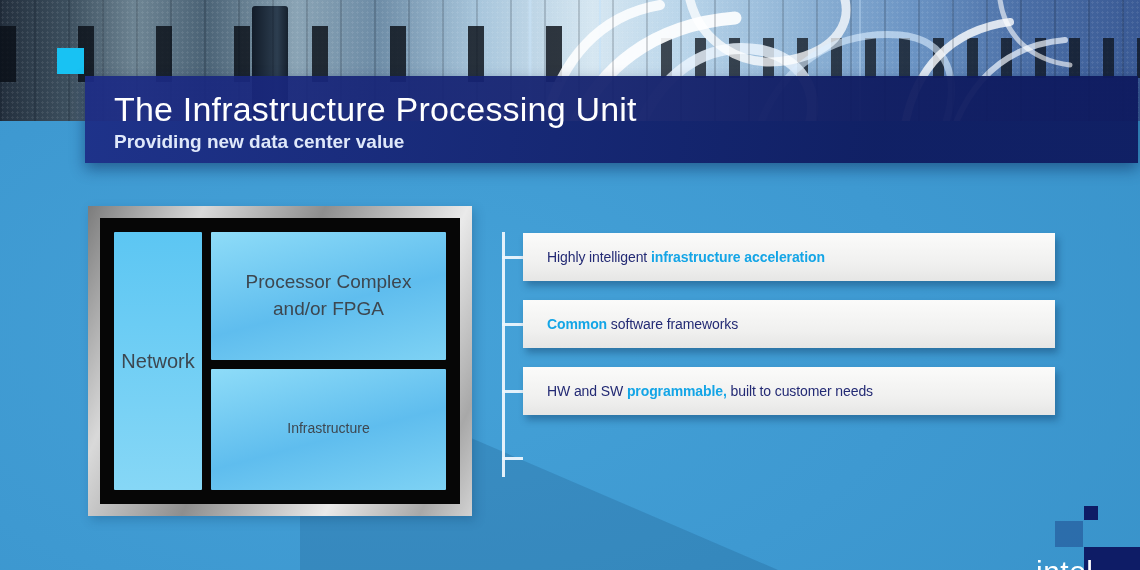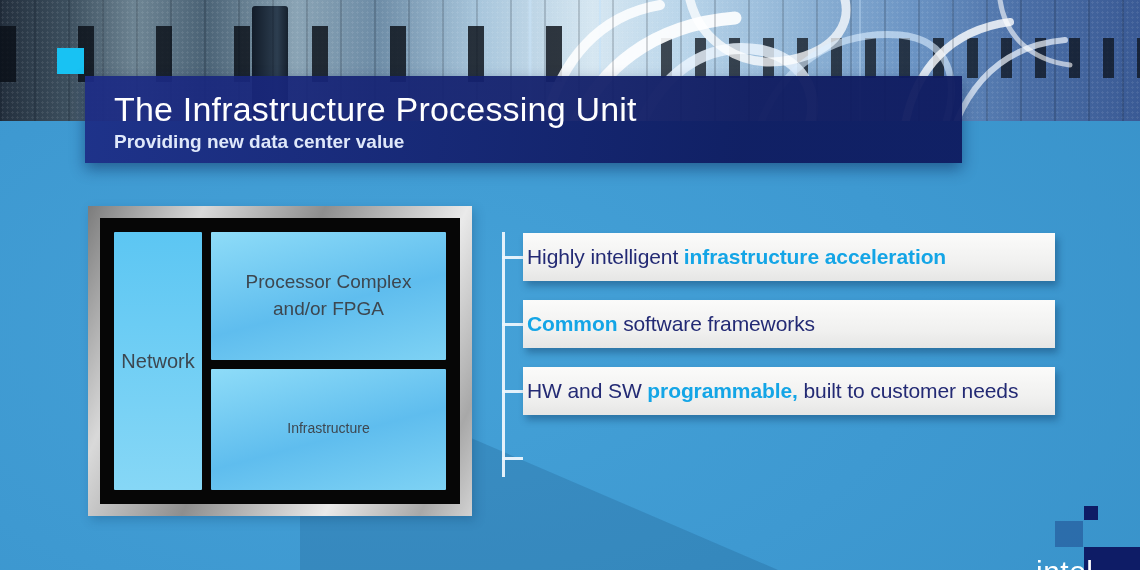--- a/index.html
+++ b/index.html
@@ -40,21 +40,21 @@
   .streaks{position:absolute;inset:0;width:100%;height:100%;}
 
   
   .sq-cyan{position:absolute;left:57px;top:48px;width:27px;height:26px;background:#18c2f3;}
   .sq-navy-sm{position:absolute;left:1084px;top:506px;width:14px;height:14px;background:#0e1c66;}
   .sq-trans{position:absolute;left:1055px;top:521px;width:28px;height:26px;background:rgba(14,28,102,0.33);}
   .sq-corner{position:absolute;left:1084px;top:547px;width:56px;height:23px;background:#0e1c66;}
 
   
   .banner{
-    position:absolute;left:85px;top:76px;width:877px;height:87px;
+    position:absolute;left:85px;top:76px;width:1053px;height:87px;
     background:linear-gradient(100deg, rgba(28,43,133,0.93) 0%, rgba(14,26,95,0.95) 75%);
     box-shadow:0 6px 14px rgba(5,25,70,0.45);
     display:flex;flex-direction:column;justify-content:center;padding:4px 0 0 29px;
   }
   .banner h1{margin:0;font-size:34px;font-weight:400;color:#ffffff;line-height:1.12;letter-spacing:0.2px;}
   .banner p{margin:3px 0 0 0;font-size:19px;font-weight:700;color:#dfe8fa;}
 
   
   .chip{
     position:absolute;left:88px;top:206px;width:384px;height:310px;
@@ -80,24 +80,24 @@
   }
 
   
   .conn-v{position:absolute;left:502px;top:232px;width:3px;height:245px;background:rgba(236,246,253,0.95);}
   .conn-t{position:absolute;left:502px;width:21px;height:3px;background:rgba(236,246,253,0.95);}
   .conn-t1{top:256px;} .conn-t2{top:323px;} .conn-t3{top:390px;} .conn-t4{top:457px;}
 
   
   .bars{position:absolute;left:523px;top:233px;width:532px;}
   .bar{
-    height:48px;margin-bottom:19px;display:flex;align-items:center;padding-left:4px;
+    height:48px;margin-bottom:19px;display:flex;align-items:center;padding-left:24px;
     background:linear-gradient(180deg,#fbfbfa 0%,#f0f0ef 65%,#e6e6e5 100%);
     box-shadow:3px 5px 7px rgba(10,50,90,0.38);
-    font-size:21px;letter-spacing:-0.1px;
+    font-size:14px;letter-spacing:-0.1px;
   }
   .bar span{white-space:pre;}
   .t-navy{color:#232a74;font-weight:500;}
   .t-cyan{color:#14a5e6;font-weight:700;}
 
   
   .intel{
     position:absolute;left:1036px;top:555px;color:#ffffff;
     font-size:30px;font-weight:500;letter-spacing:0.5px;
   }

